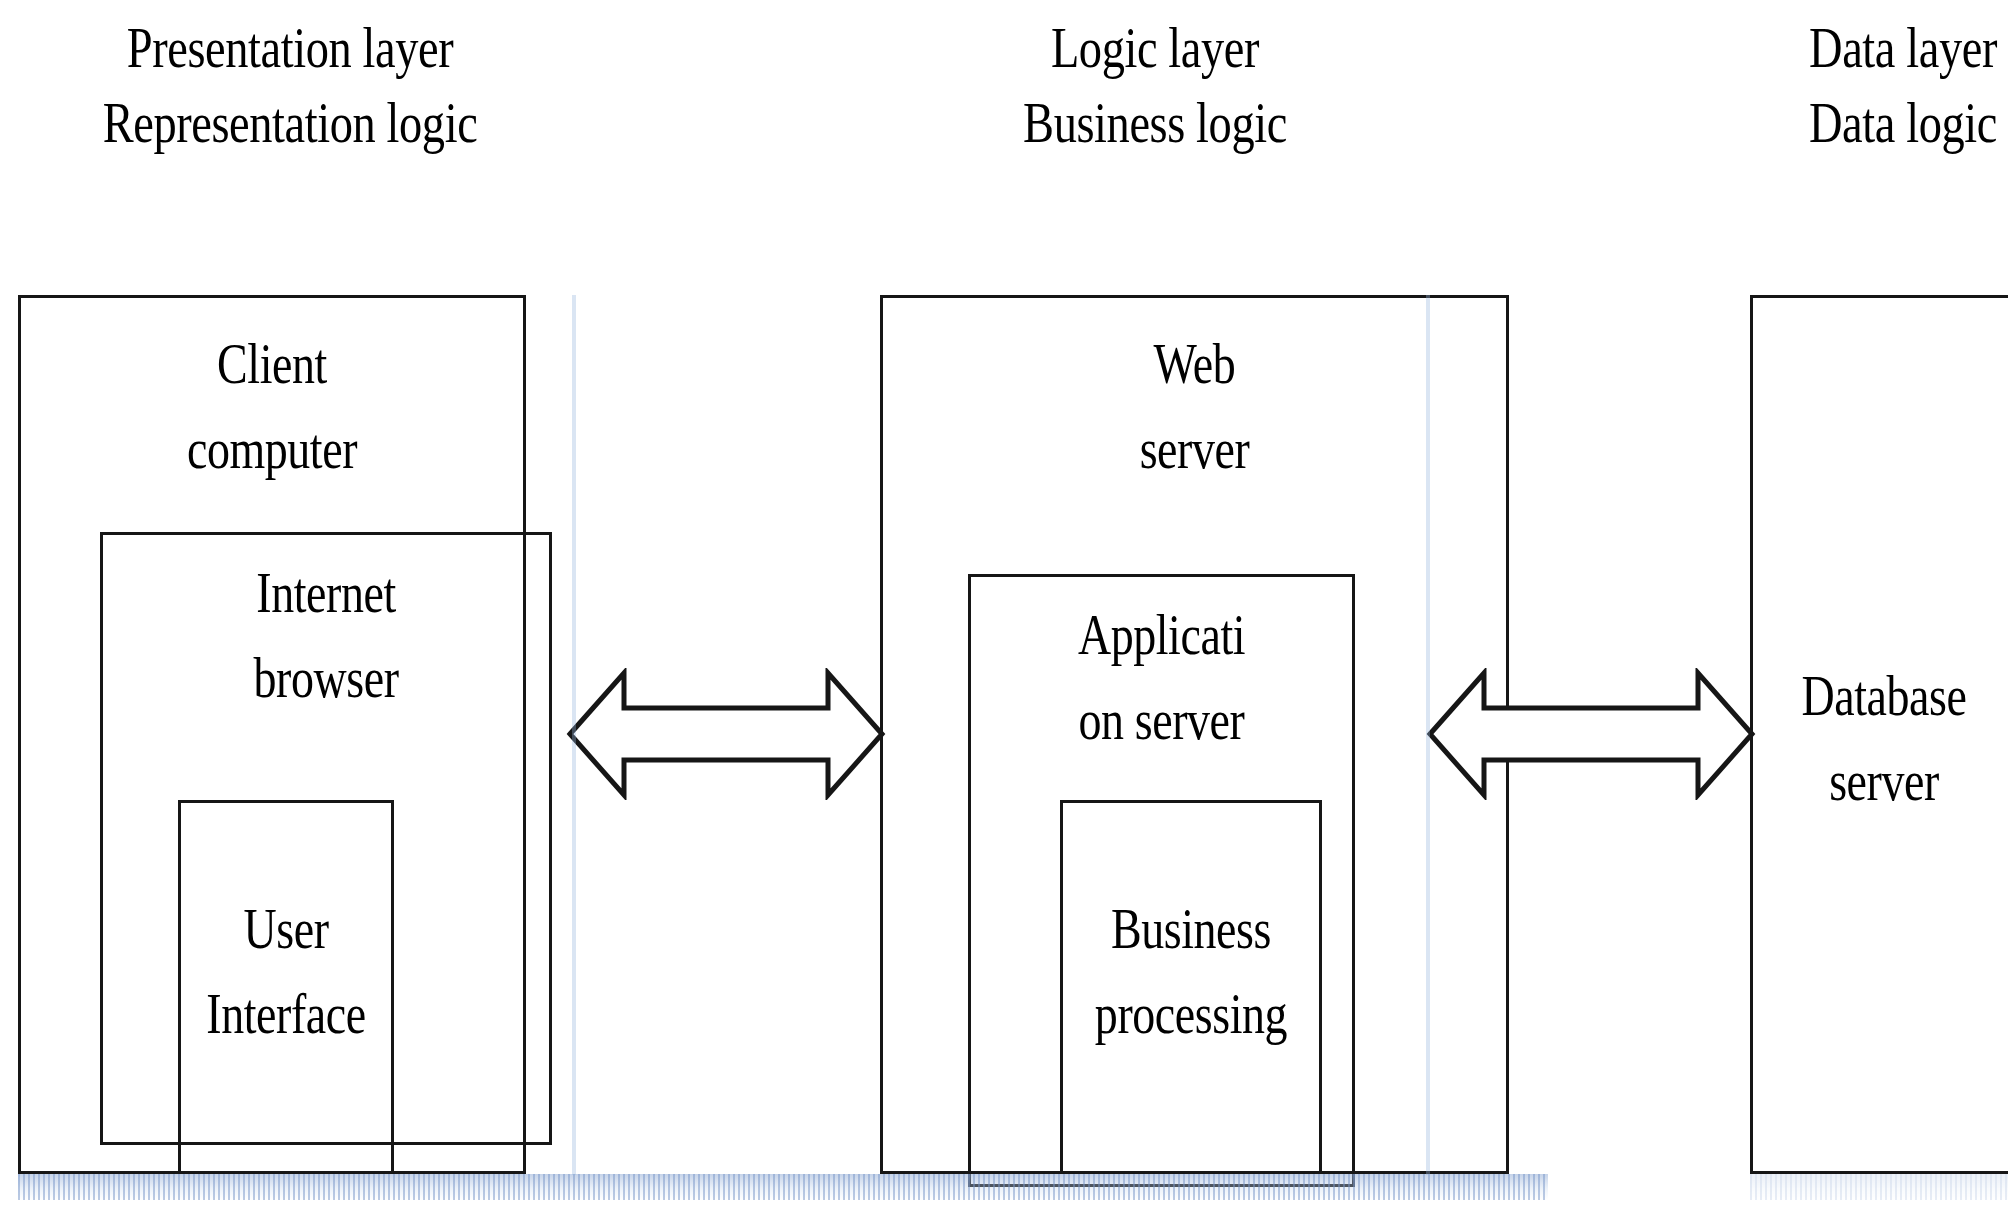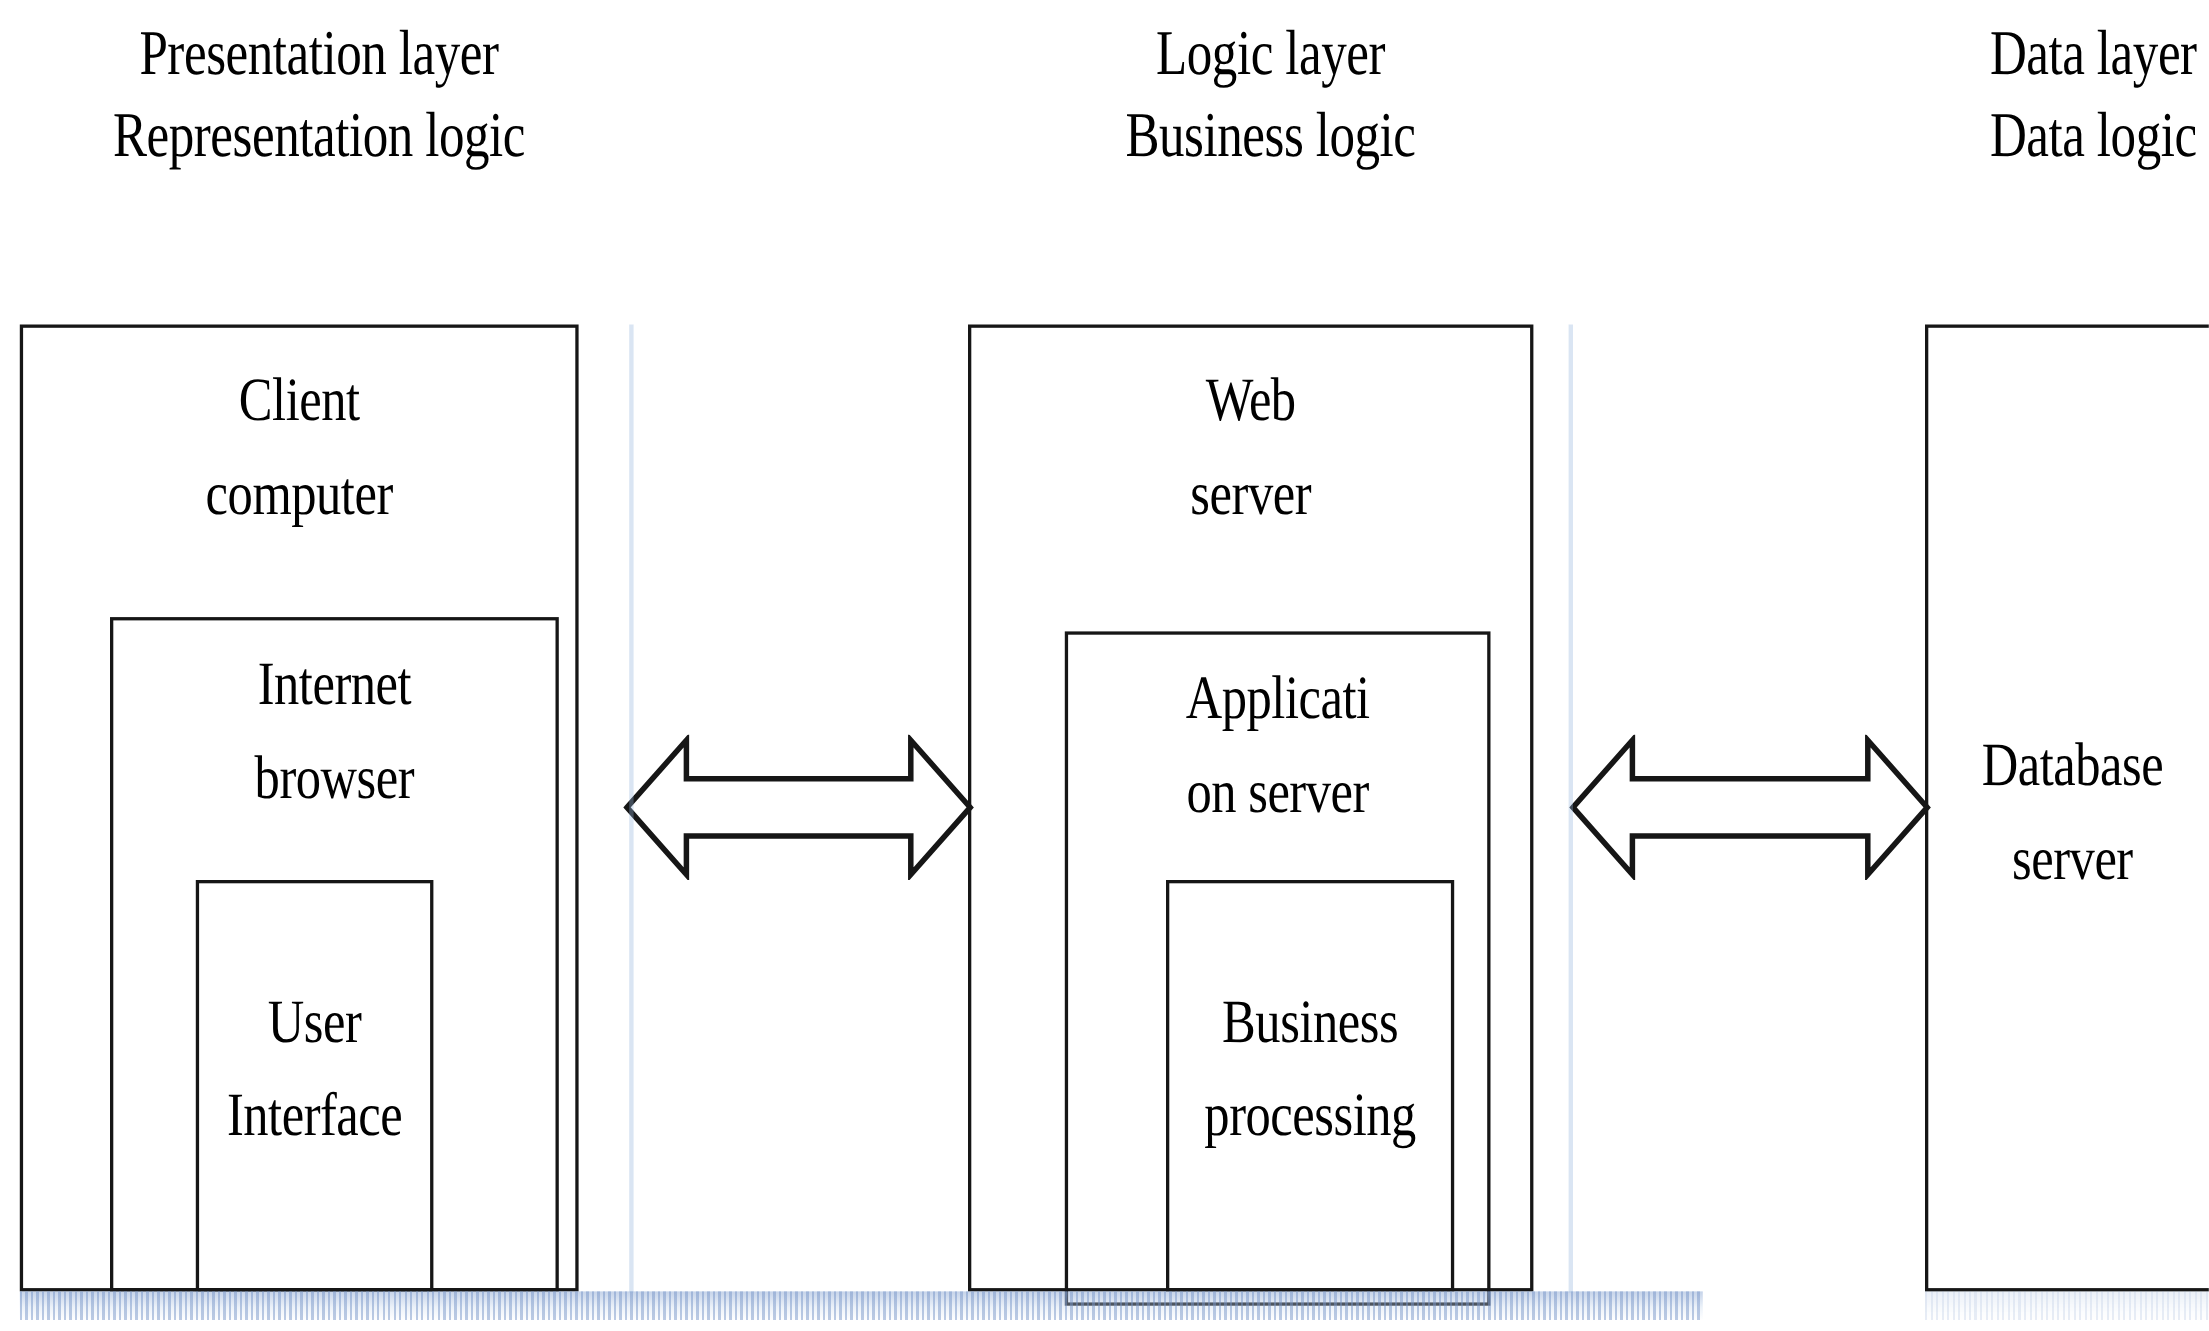--- a/index.html
+++ b/index.html
@@ -115,35 +115,35 @@
     <span class="hline">Data logic</span>
   </div>
 
   <div class="box" style="left:18px; top:295px; width:508px; height:879px;">
     <div class="box-label" style="top:24px;">
       <span>Client</span><br>
       <span>computer</span>
     </div>
   </div>
 
-  <div class="box" style="left:100px; top:561px; width:408px; height:613px;">
+  <div class="box" style="left:100px; top:532px; width:452px; height:613px;">
     <div class="box-label" style="top:16px;">
       <span>Internet</span><br>
       <span>browser</span>
     </div>
   </div>
 
   <div class="box" style="left:178px; top:800px; width:216px; height:374px;">
     <div class="box-label" style="top:84px;">
       <span>User</span><br>
       <span>Interface</span>
     </div>
   </div>
 
-  <div class="box" style="left:880px; top:295px; width:514px; height:879px;">
+  <div class="box" style="left:880px; top:295px; width:629px; height:879px;">
     <div class="box-label" style="top:24px;">
       <span>Web</span><br>
       <span>server</span>
     </div>
   </div>
 
   <div class="box" style="left:968px; top:574px; width:387px; height:613px;">
     <div class="box-label" style="top:16px;">
       <span>Applicati</span><br>
       <span>on server</span>

